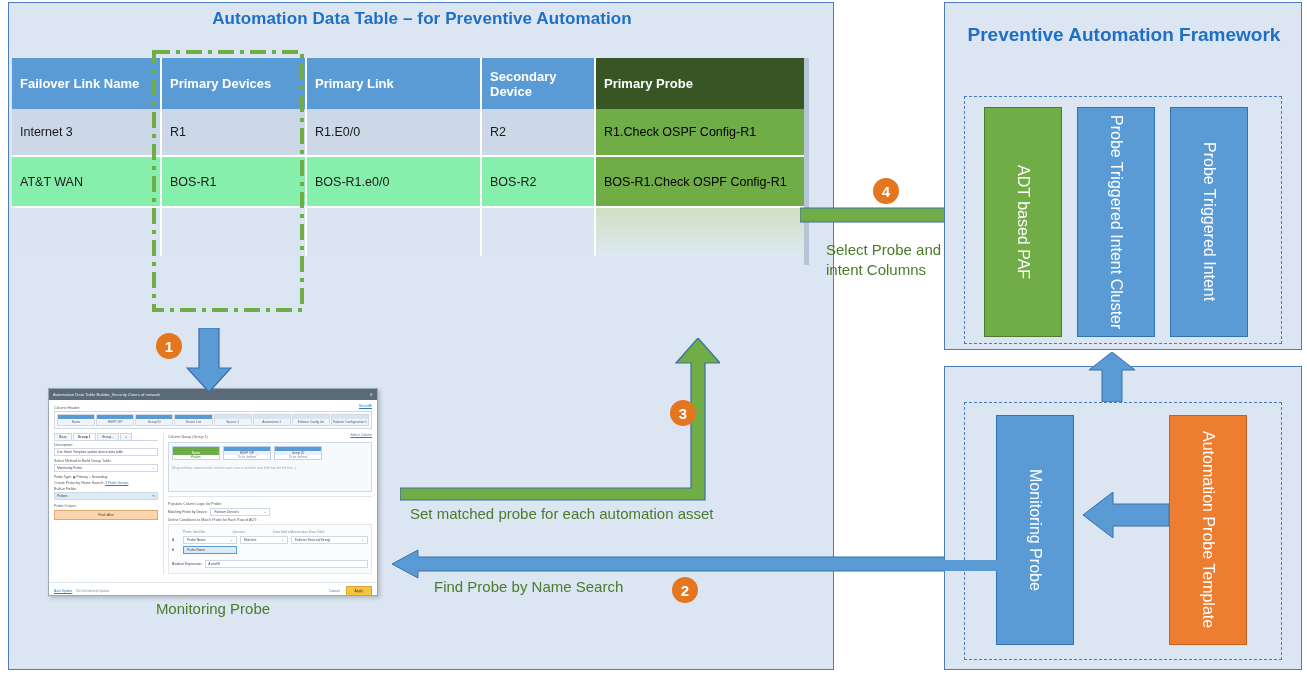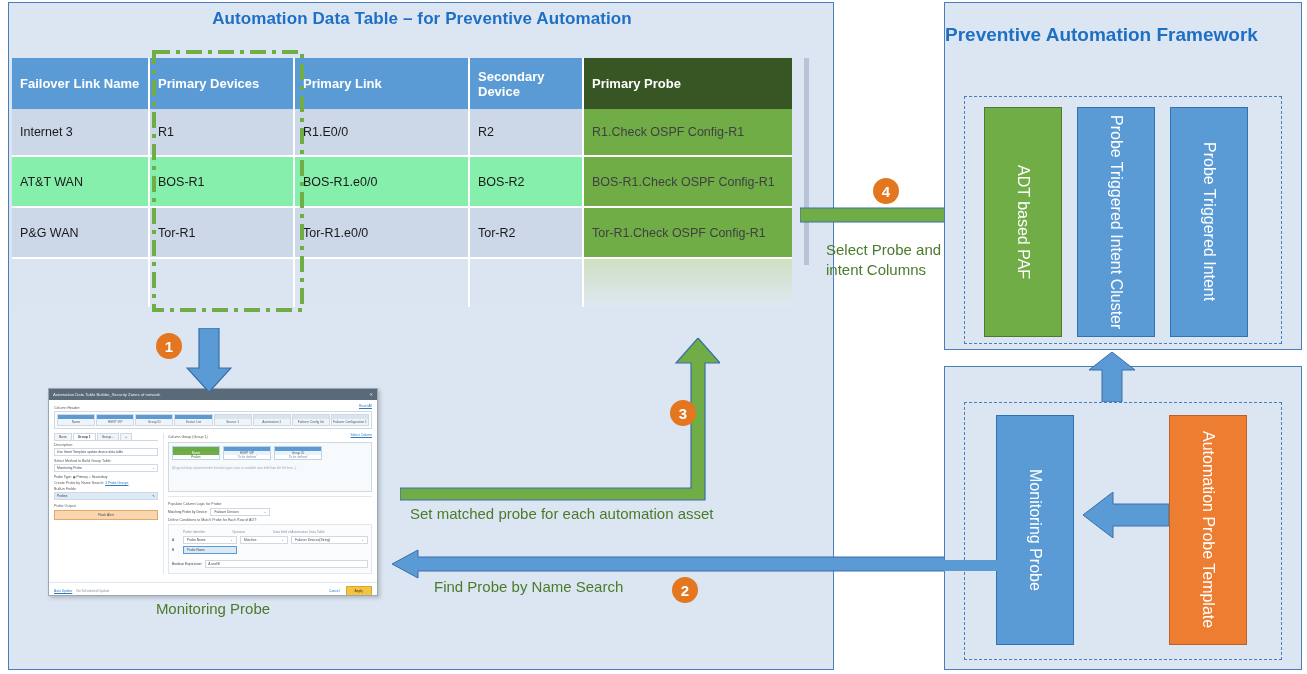--- a/index.html
+++ b/index.html
@@ -10,27 +10,27 @@
   #left-panel{position:absolute;left:8px;top:2px;width:826px;height:668px;
               background:#dce6f2;border:1px solid #4a7ebb;box-sizing:border-box;}
   #left-title{position:absolute;left:0;top:6px;width:826px;text-align:center;
               font-size:17px;font-weight:bold;color:#1f6fc4;letter-spacing:.1px;}
 
   
   #adt-table{position:absolute;left:12px;top:58px;width:792px;}
   .row{display:flex;}
   .cell{box-sizing:border-box;border-right:2px solid #ffffff;
         padding:6px 8px;font-size:12.5px;color:#1a1a1a;display:flex;align-items:center;}
-  .c0{width:138px}.c1{width:145px}.c2{width:175px}.c3{width:114px}.c4{width:208px;border-right:none}
+  .c0{width:150px}.c1{width:145px}.c2{width:175px}.c3{width:114px}.c4{width:208px;border-right:none}
   .hdr .cell{background:#5b9bd5;color:#fff;font-weight:bold;font-size:13px;height:51px;}
   .hdr .c4{background:#375623;}
   .body-row .cell{height:48px;border-bottom:2px solid #ffffff;}
   .body-row.odd .cell{background:#ccd7e8;}
   .body-row.even .cell{background:#86efac;}
-  .body-row .c4{background:#70ad47 !important;color:#404040;}
+  .body-row .c4{background:#70ad47 !important;color:#000000;}
   .tall .cell{height:51px;}
   .blank-row .cell{height:48px;background:#dbe5f1;border-bottom:none;}
   .blank-row .c4{background:linear-gradient(to bottom,#cfe0c2,#dde8f2) !important;}
   .table-shadow{position:absolute;left:804px;top:58px;width:5px;height:207px;background:#b7c4d6;}
 
   
   #probe-app{position:absolute;left:48px;top:388px;width:330px;height:208px;
              background:#fff;border:1px solid #9aa7b5;box-sizing:border-box;
              box-shadow:2px 2px 4px rgba(0,0,0,.2);overflow:hidden;
              font-size:3.4px;color:#4a4a4a;filter:blur(.35px);}
@@ -92,21 +92,21 @@
   .lbl{position:absolute;color:#4a7b2a;font-size:15px;}
   #lbl-3{left:410px;top:505px;}
   #lbl-2{left:434px;top:578px;}
   #lbl-4{left:826px;top:240px;width:150px;line-height:1.35;}
 
   
   #right-top{position:absolute;left:944px;top:2px;width:358px;height:348px;
              background:#dce6f2;border:1px solid #4a7ebb;box-sizing:border-box;}
   #right-bot{position:absolute;left:944px;top:366px;width:358px;height:304px;
              background:#dce6f2;border:1px solid #4a7ebb;box-sizing:border-box;}
-  #right-title{position:absolute;left:0;top:20px;width:358px;
+  #right-title{position:absolute;left:0;top:20px;width:358px;text-align:center;
                font-size:19px;font-weight:bold;color:#1f6fc4;line-height:1.3;}
   .dashbox{position:absolute;border:1px dashed #4a7ebb;box-sizing:border-box;}
   #dash-top{left:964px;top:96px;width:318px;height:248px;}
   #dash-bot{left:964px;top:402px;width:318px;height:258px;}
   .vbox{position:absolute;box-sizing:border-box;border:1px solid #2e74b5;
         color:#fff;font-size:16px;display:flex;align-items:center;justify-content:center;
         text-align:center;line-height:1.25;}
   .vbox > span{writing-mode:vertical-rl;}
   #box-adt{left:984px;top:107px;width:78px;height:230px;background:#70ad47;border-color:#4e7a2f;}
   #box-cluster{left:1077px;top:107px;width:78px;height:230px;background:#5b9bd5;}
@@ -139,27 +139,20 @@
   </div>
 
   <div class="row body-row even tall">
     <div class="cell c0">AT&amp;T WAN</div>
     <div class="cell c1">BOS-R1</div>
     <div class="cell c2">BOS-R1.e0/0</div>
     <div class="cell c3">BOS-R2</div>
     <div class="cell c4">BOS-R1.Check OSPF Config-R1</div>
   </div>
 
-  <div class="row body-row odd tall">
-    <div class="cell c0">P&amp;G WAN</div>
-    <div class="cell c1">Tor-R1</div>
-    <div class="cell c2">Tor-R1.e0/0</div>
-    <div class="cell c3">Tor-R2</div>
-    <div class="cell c4">Tor-R1.Check OSPF Config-R1</div>
-  </div>
 
   <div class="row blank-row">
     <div class="cell c0"></div>
     <div class="cell c1"></div>
     <div class="cell c2"></div>
     <div class="cell c3"></div>
     <div class="cell c4"></div>
   </div>
 </div>
 <div class="table-shadow"></div>

